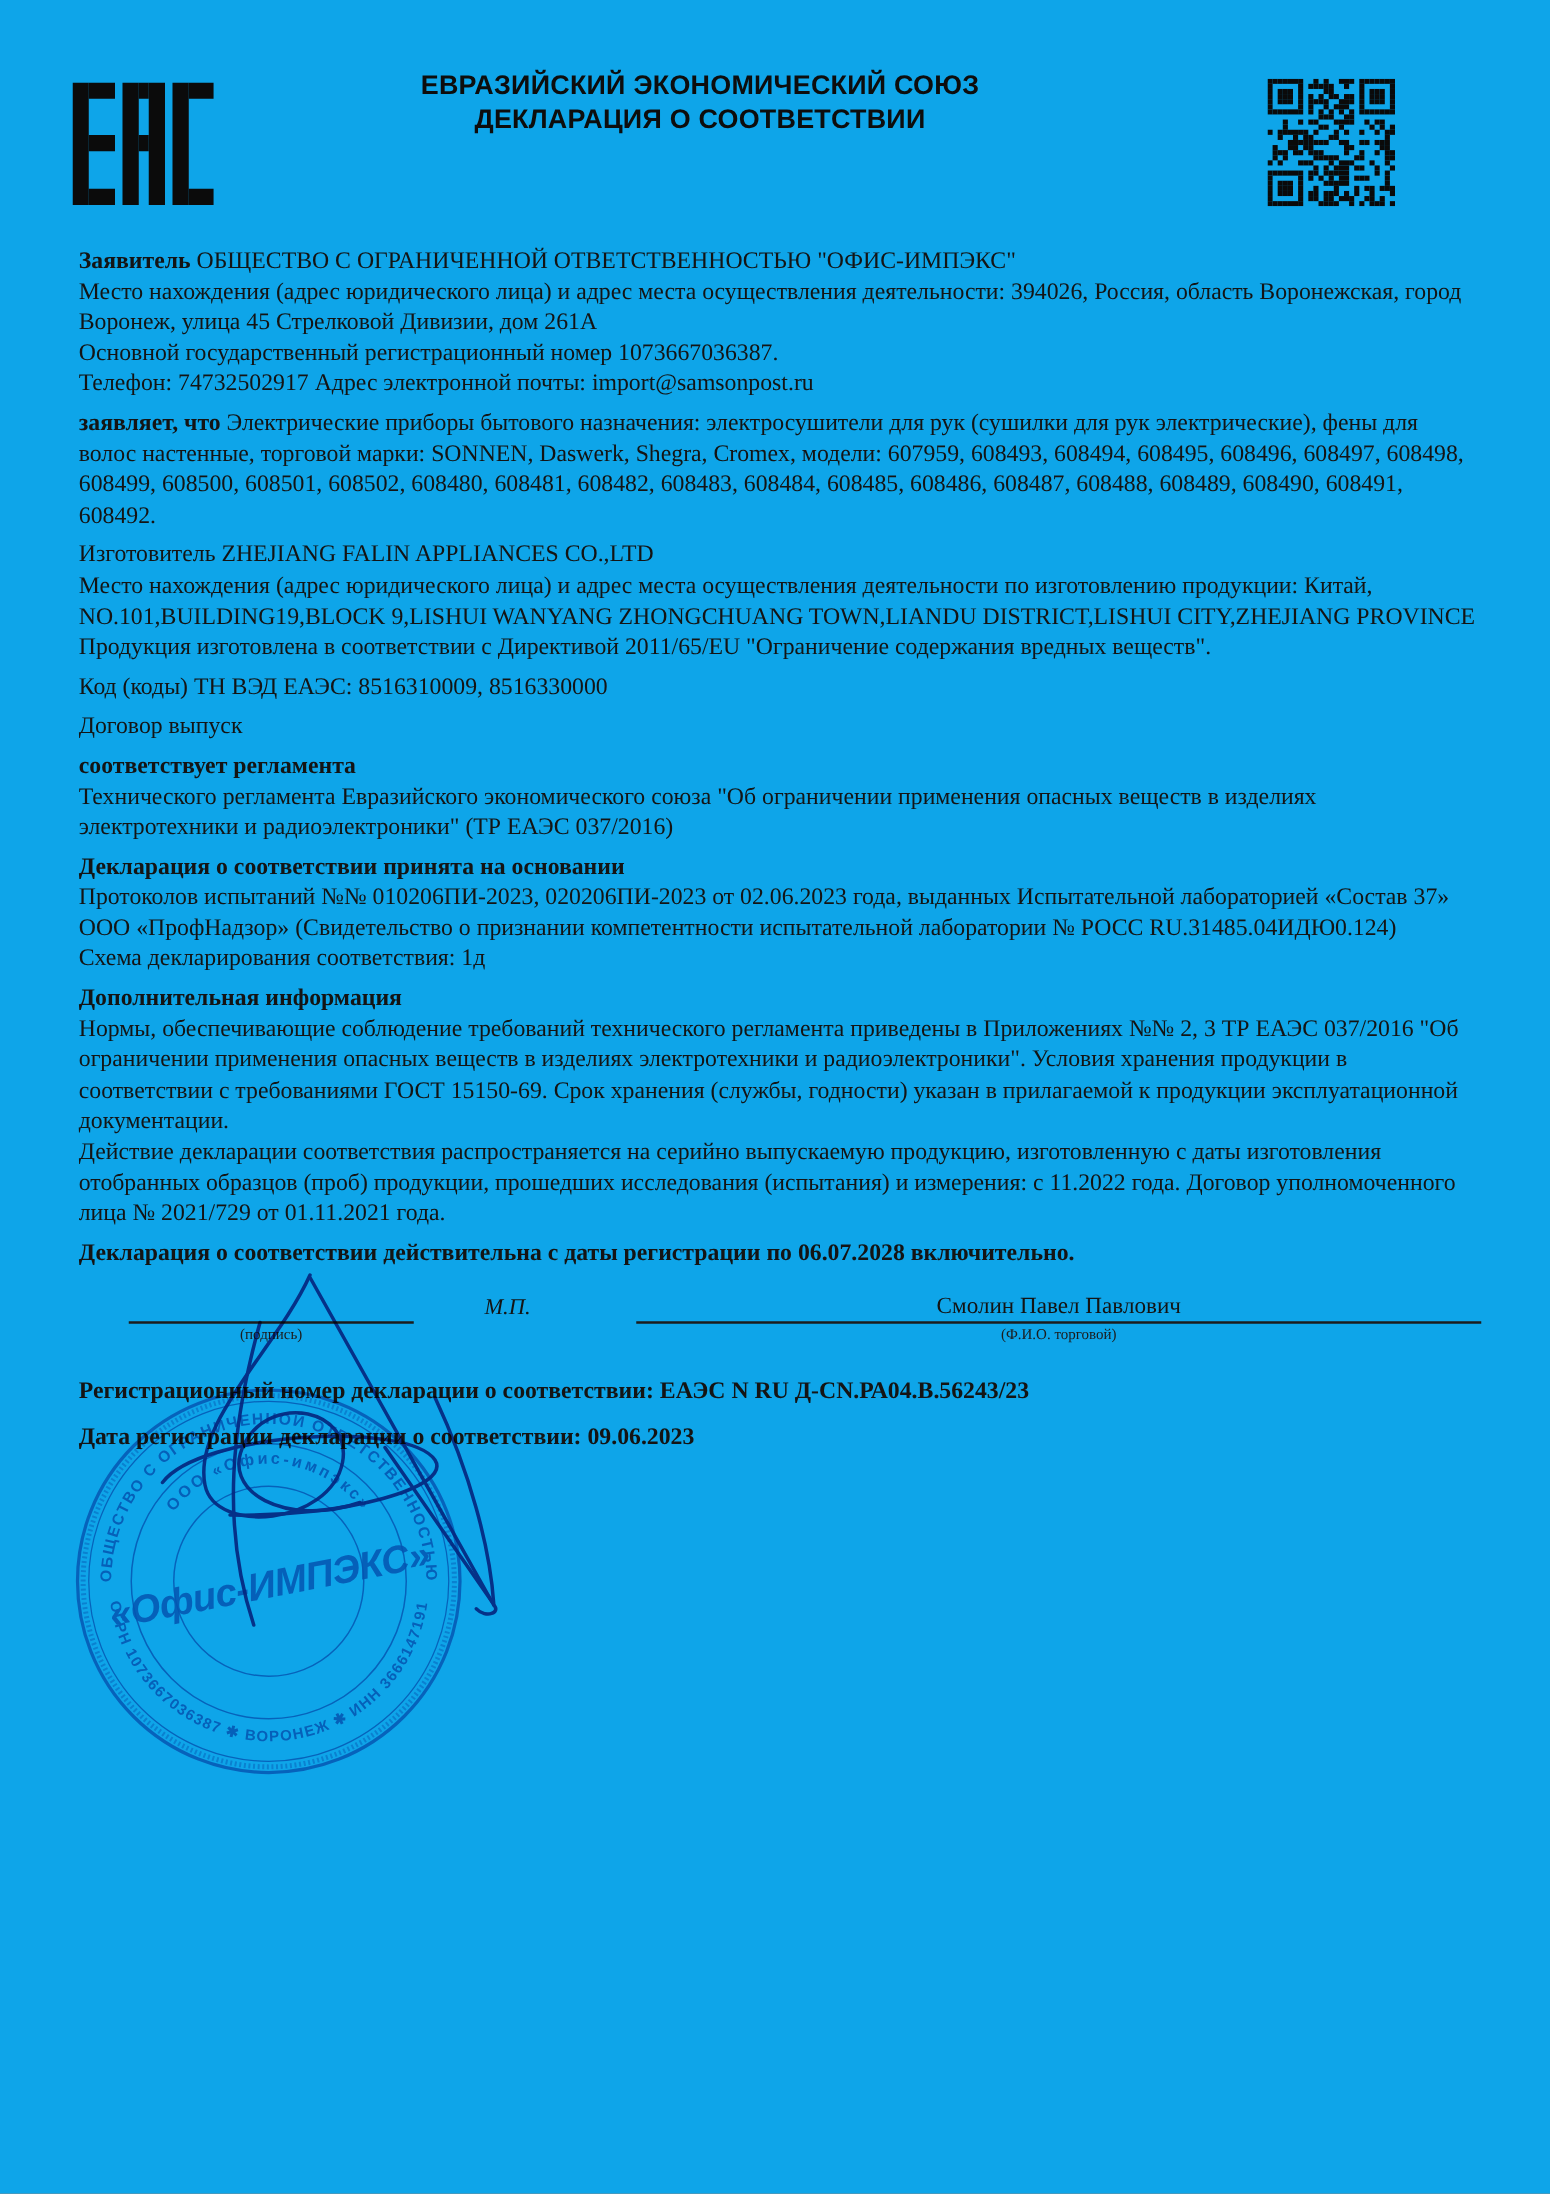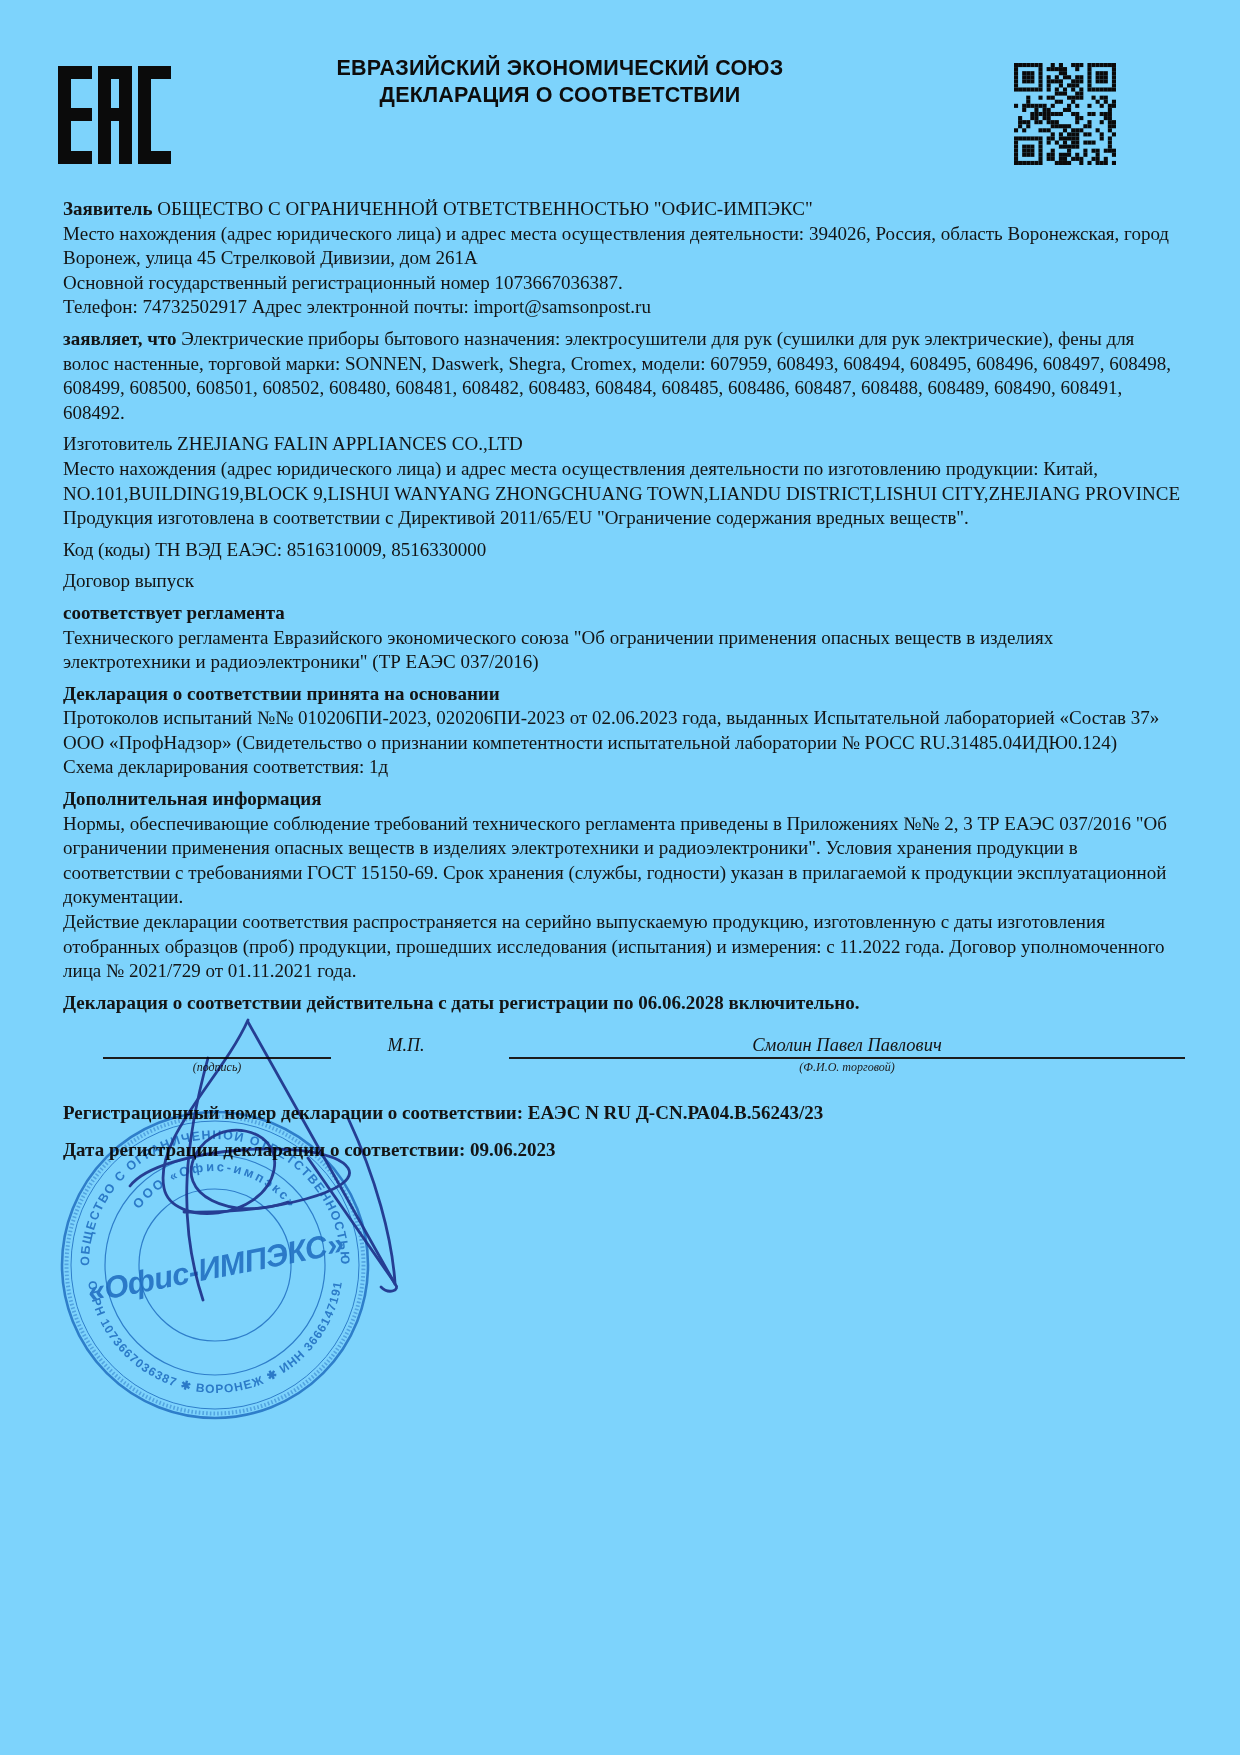--- a/index.html
+++ b/index.html
@@ -1,31 +1,31 @@
 <!DOCTYPE html>
 <html><head>
 <meta charset="utf-8">
 <style>
   html,body{margin:0;padding:0;background:#888;}
-  .page{position:relative;width:1240px;height:1755px;background:#7dd3fc;overflow:hidden;
+  .page{position:relative;width:1240px;height:1755px;background:#0ea5e9;overflow:hidden;
         font-family:"Liberation Serif","DejaVu Serif",serif;color:#141414;}
   
   .hdr-title{position:absolute;left:170px;top:55px;width:780px;text-align:center;
              font-family:"Liberation Sans","DejaVu Sans",sans-serif;font-weight:bold;
              font-size:21.5px;line-height:27px;letter-spacing:.2px;color:#0d0d0d;}
   .eac-logo{position:absolute;left:58px;top:66px;}
   .qr{position:absolute;left:1014px;top:63px;}
   
   .doc-body{position:absolute;left:63px;top:197px;width:1122px;font-size:19px;line-height:24.6px;}
   .para{margin:0;}
   .mt{margin-top:7px;}
   .bold{font-weight:bold;}
   
   .sigrow{display:flex;align-items:flex-start;margin-top:18px;}
-  .sigcol{display:flex;flex-direction:column;font-style:italic;}
+  .sigcol{display:flex;flex-direction:column;}
   .sig-space{height:24px;}
   .sig-name{height:24px;text-align:center;font-size:18.5px;}
   .sig-line{border-bottom:2px solid #1c1c1c;}
   .sig-cap{font-size:12px;line-height:16px;text-align:center;color:#1c1c1c;}
   .mp{width:150px;text-align:center;font-size:18px;line-height:24px;font-style:italic;}
   
   .footline{font-weight:bold;margin-top:26px;}
   .footline + .footline{margin-top:12px;}
   
   .stamp-overlay{position:absolute;left:26px;top:1016px;mix-blend-mode:multiply;pointer-events:none;}
@@ -383,21 +383,21 @@
         <p class="para mt"><span>Код (коды) ТН ВЭД ЕАЭС: 8516310009, 8516330000</span></p>
         <p class="para mt"><span>Договор выпуск</span></p>
         <p class="para mt"><span class="bold">соответствует регламента</span></p>
         <p class="para "><span>Технического регламента Евразийского экономического союза "Об ограничении применения опасных веществ в изделиях электротехники и радиоэлектроники" (ТР ЕАЭС 037/2016)</span></p>
         <p class="para mt"><span class="bold">Декларация о соответствии принята на основании</span></p>
         <p class="para "><span>Протоколов испытаний №№ 010206ПИ-2023, 020206ПИ-2023 от 02.06.2023 года, выданных Испытательной лабораторией «Состав 37» ООО «ПрофНадзор» (Свидетельство о признании компетентности испытательной лаборатории № РОСС RU.31485.04ИДЮ0.124)</span></p>
         <p class="para "><span>Схема декларирования соответствия: 1д</span></p>
         <p class="para mt"><span class="bold">Дополнительная информация</span></p>
         <p class="para "><span>Нормы, обеспечивающие соблюдение требований технического регламента приведены в Приложениях №№ 2, 3 ТР ЕАЭС 037/2016 "Об ограничении применения опасных веществ в изделиях электротехники и радиоэлектроники". Условия хранения продукции в соответствии с требованиями ГОСТ 15150-69. Срок хранения (службы, годности) указан в прилагаемой к продукции эксплуатационной документации.</span></p>
         <p class="para "><span>Действие декларации соответствия распространяется на серийно выпускаемую продукцию, изготовленную с даты изготовления отобранных образцов (проб) продукции, прошедших исследования (испытания) и измерения: с 11.2022 года. Договор уполномоченного лица № 2021/729 от 01.11.2021 года.</span></p>
-        <p class="para mt"><span class="bold">Декларация о соответствии действительна с даты регистрации по 06.06.2028 включительно.</span></p>
+        <p class="para mt"><span class="bold">Декларация о соответствии действительна с даты регистрации по 06.07.2028 включительно.</span></p>
       </div>
 
     <div class="sigrow">
       <div class="sigcol" style="width:228px;margin-left:40px;">
         <div class="sig-space"></div>
         <div class="sig-line"></div>
         <div class="sig-cap">(подпись)</div>
       </div>
       <div class="mp">М.П.</div>
       <div class="sigcol" style="flex:1;margin-left:28px;margin-right:0px;">

